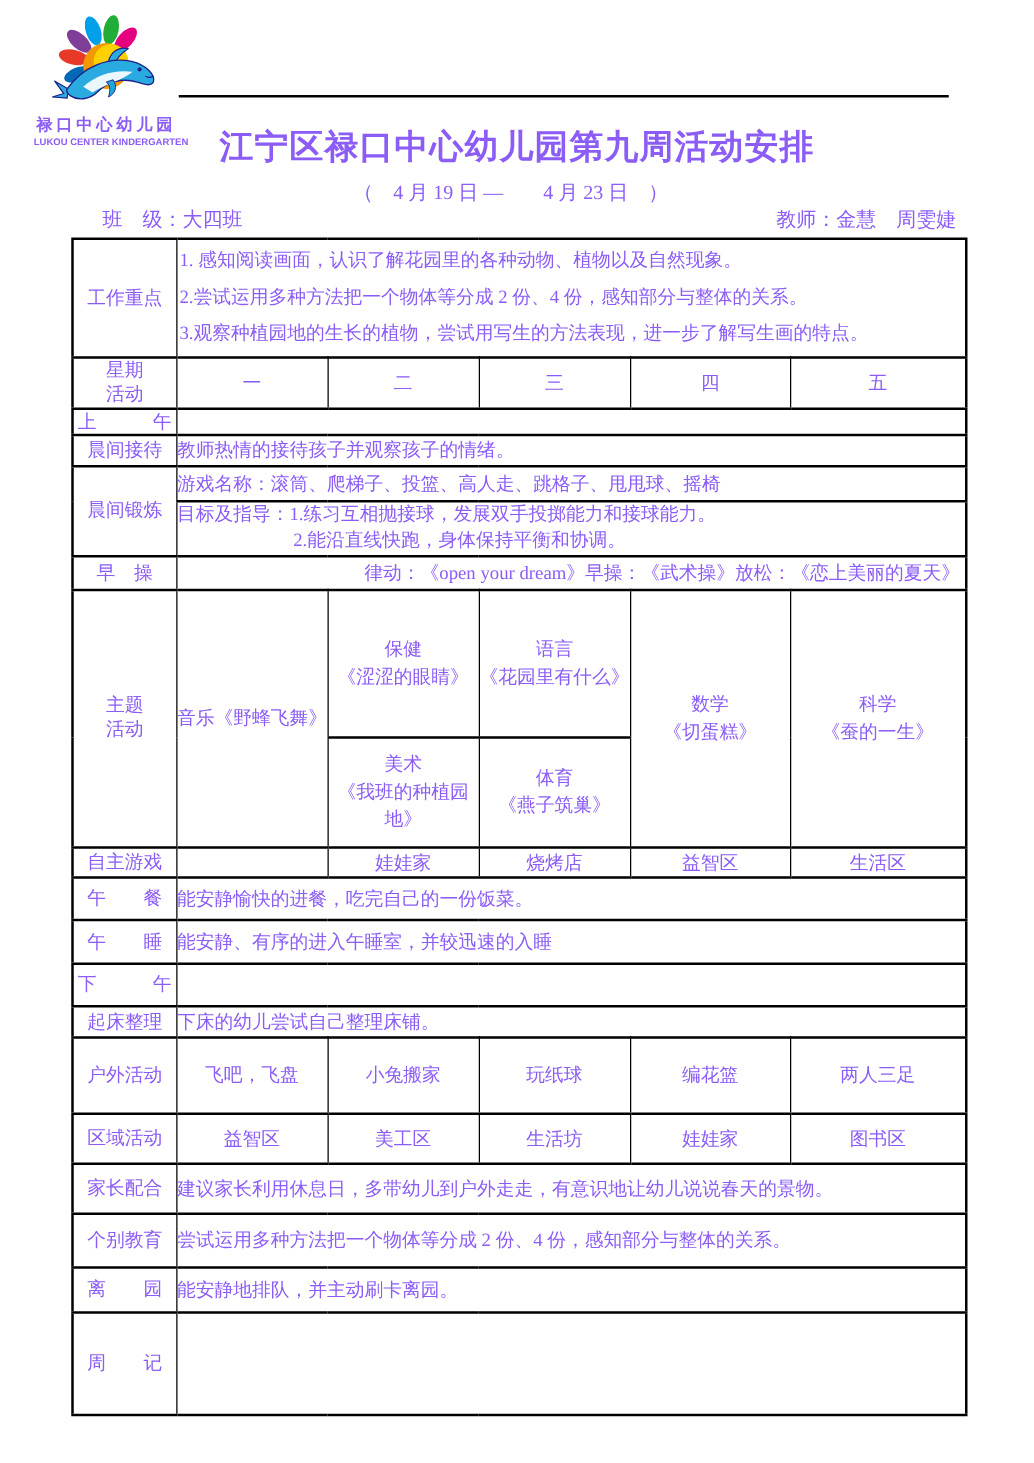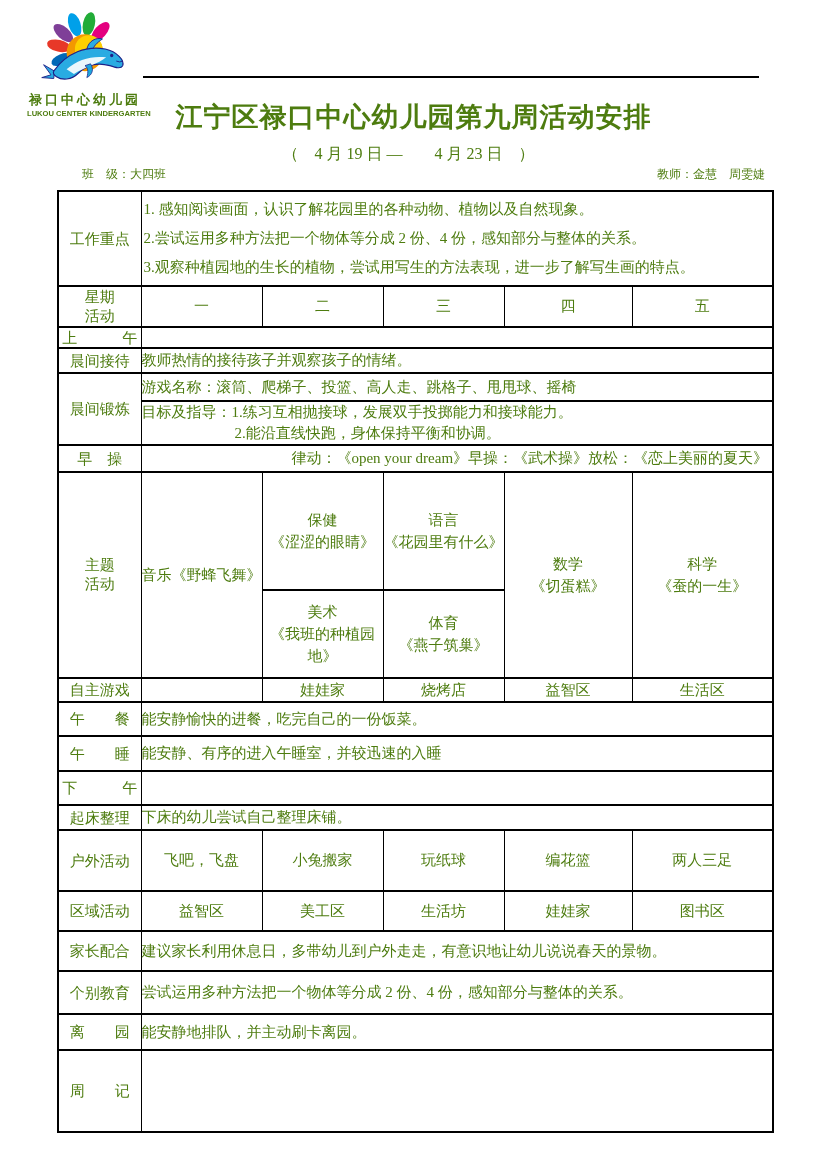--- a/index.html
+++ b/index.html
@@ -2,21 +2,21 @@
 <html><head>
 <meta charset="utf-8">
 <style>
   * { margin: 0; padding: 0; box-sizing: border-box; }
   html, body { background: #ffffff; }
   .page {
     position: relative;
     width: 827px;
     height: 1170px;
     background: #ffffff;
-    color: #4d7c0f;
+    color: #8b5cf6;
     font-family: "Liberation Serif", "DejaVu Serif", serif;
     overflow: hidden;
   }
 
   
   .logo {
     position: absolute;
     left: 27px;
     top: 10px;
     width: 116px;
@@ -57,21 +57,21 @@
     position: absolute;
     left: 0; width: 817px; top: 144px;
     text-align: center;
     font-size: 16px;
   }
   .class-row {
     position: absolute;
     left: 82px; right: 62px; top: 166px;
     display: flex;
     justify-content: space-between;
-    font-size: 12px;
+    font-size: 16px;
     gap: 18px;
   }
 
   
   table.schedule {
     position: absolute;
     left: 57px; top: 190px;
     width: 715px;
     border-collapse: collapse;
     table-layout: fixed;

